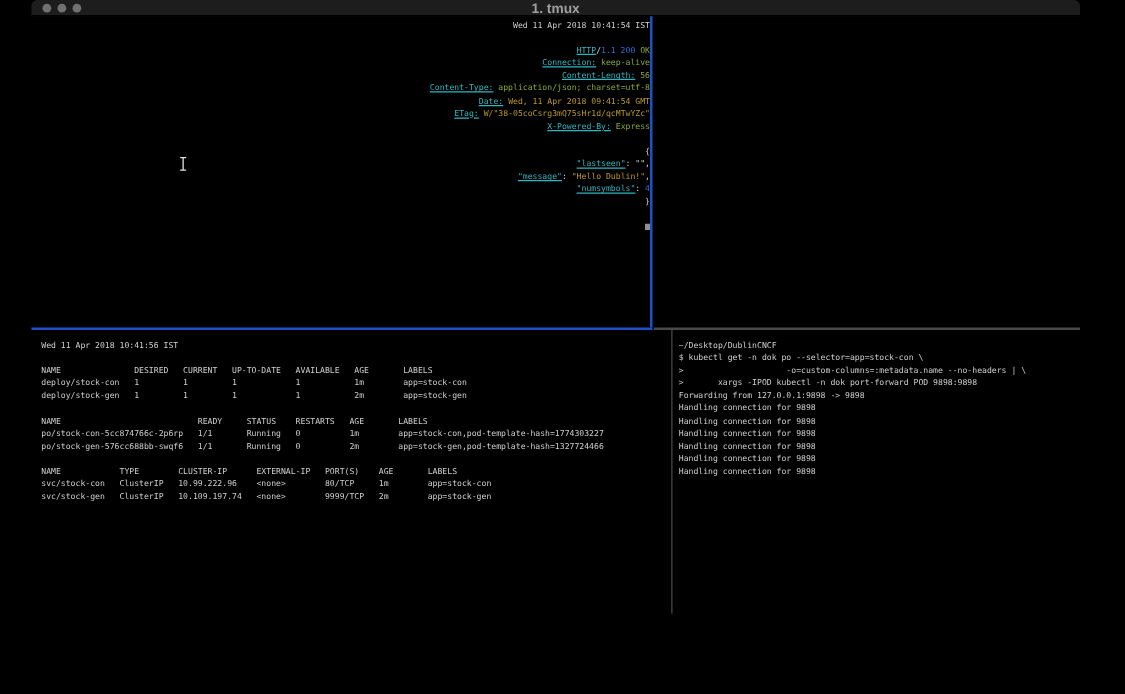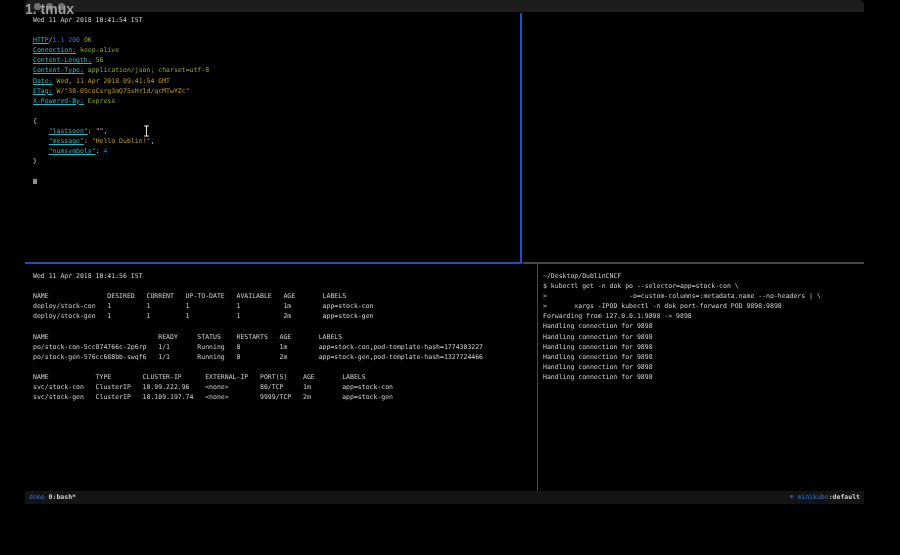--- a/index.html
+++ b/index.html
@@ -9,29 +9,29 @@
     border-radius:5px 5px 2px 2px;overflow:hidden;
     font-family:"DejaVu Sans Mono","Liberation Mono",monospace;
   }
   #titlebar{
     position:absolute;left:0;top:0;right:0;height:13px;background:#1d1d1d;
     border-bottom:1px solid #000;
   }
   .tl{position:absolute;top:3px;width:7px;height:7px;border-radius:50%;background:#717171;}
   #tl-close{left:9px;} #tl-min{left:21px;} #tl-zoom{left:33px;}
   #win-title{
-    position:absolute;left:0;right:0;top:1px;
-    font-family:"Liberation Sans","DejaVu Sans",sans-serif;font-size:14px;font-weight:600;color:#9f9f9f;
+    position:absolute;left:0;right:0;top:1px;text-align:center;
+    font-family:"Liberation Sans","DejaVu Sans",sans-serif;font-size:11px;font-weight:600;color:#9f9f9f;
   }
   .pane{position:absolute;overflow:hidden;}
   .pane pre{
     margin:0;font-family:inherit;font-size:6.5px;line-height:10.1px;color:#cfcfcf;
     letter-spacing:0;white-space:pre;
   }
-  #pane-tl{left:0;top:13px;width:495px;height:301px;}
+  #pane-tl{left:0;top:13px;width:495px;height:301px;text-align:right;}
   #pane-tl pre{padding:2px 0 0 8px;}
   #pane-tr{left:497px;top:13px;right:0;height:249px;}
   #pane-tr pre{padding:2px 0 0 4px;}
   #pane-bl{left:0;top:264px;width:512px;height:184px;}
   #pane-bl pre{padding:7px 0 0 8px;}
   #pane-br{left:514px;top:264px;right:0;height:227px;}
   #pane-br pre{padding:7px 0 0 4px;}
   .vdiv-blue{position:absolute;left:495px;top:13px;width:2px;height:249px;background:#2050c8;}
   .hdiv-blue{position:absolute;left:0;top:262px;width:497px;height:2px;background:#2050c8;}
   .hdiv-gray{position:absolute;left:498px;top:262px;right:0;height:2px;background:#4a4a4a;}
@@ -69,24 +69,20 @@
   <div class="vdiv-gray"></div>
 
   <div class="pane" id="pane-bl">
     <pre id="pre-bl"><div><span class="c-fg">Wed 11 Apr 2018 10:41:56 IST</span></div><div> </div><div><span class="c-fg">NAME               DESIRED   CURRENT   UP-TO-DATE   AVAILABLE   AGE       LABELS</span></div><div><span class="c-fg">deploy/stock-con   1         1         1            1           1m        app=stock-con</span></div><div><span class="c-fg">deploy/stock-gen   1         1         1            1           2m        app=stock-gen</span></div><div> </div><div><span class="c-fg">NAME                            READY     STATUS    RESTARTS   AGE       LABELS</span></div><div><span class="c-fg">po/stock-con-5cc874766c-2p6rp   1/1       Running   0          1m        app=stock-con,pod-template-hash=1774303227</span></div><div><span class="c-fg">po/stock-gen-576cc688bb-swqf6   1/1       Running   0          2m        app=stock-gen,pod-template-hash=1327724466</span></div><div> </div><div><span class="c-fg">NAME            TYPE        CLUSTER-IP      EXTERNAL-IP   PORT(S)    AGE       LABELS</span></div><div><span class="c-fg">svc/stock-con   ClusterIP   10.99.222.96    &lt;none&gt;        80/TCP     1m        app=stock-con</span></div><div><span class="c-fg">svc/stock-gen   ClusterIP   10.109.197.74   &lt;none&gt;        9999/TCP   2m        app=stock-gen</span></div></pre>
   </div>
 
   <div class="pane" id="pane-br">
     <pre id="pre-br"><div><span class="c-fg">~/Desktop/DublinCNCF</span></div><div><span class="c-fg">$ kubectl get -n dok po --selector=app=stock-con \</span></div><div><span class="c-fg">&gt;                     -o=custom-columns=:metadata.name --no-headers | \</span></div><div><span class="c-fg">&gt;       xargs -IPOD kubectl -n dok port-forward POD 9898:9898</span></div><div><span class="c-fg">Forwarding from 127.0.0.1:9898 -&gt; 9898</span></div><div><span class="c-fg">Handling connection for 9898</span></div><div><span class="c-fg">Handling connection for 9898</span></div><div><span class="c-fg">Handling connection for 9898</span></div><div><span class="c-fg">Handling connection for 9898</span></div><div><span class="c-fg">Handling connection for 9898</span></div><div><span class="c-fg">Handling connection for 9898</span></div></pre>
   </div>
 
-  <div id="statusbar">
-    <div id="status-left"><span class="c-blue">demo</span><span>  </span><span class="c-fg c-bold">0:bash*</span></div>
-    <div id="status-right"><span class="c-blue">☸</span><span> </span><span class="c-blue">minikube</span><span class="c-fg c-bold">:default</span></div>
-  </div>
 </div>
 
 <svg id="mouse-ibeam" viewBox="0 0 7 12">
   <g stroke="#000" stroke-width="2.2" fill="none" stroke-linecap="round">
     <path d="M1.5 1 H5.5 M3.5 1 V11 M1.5 11 H5.5"></path>
   </g>
   <g stroke="#e8e8e8" stroke-width="1" fill="none" stroke-linecap="round">
     <path d="M1.5 1 H5.5 M3.5 1 V11 M1.5 11 H5.5"></path>
   </g>
 </svg>

